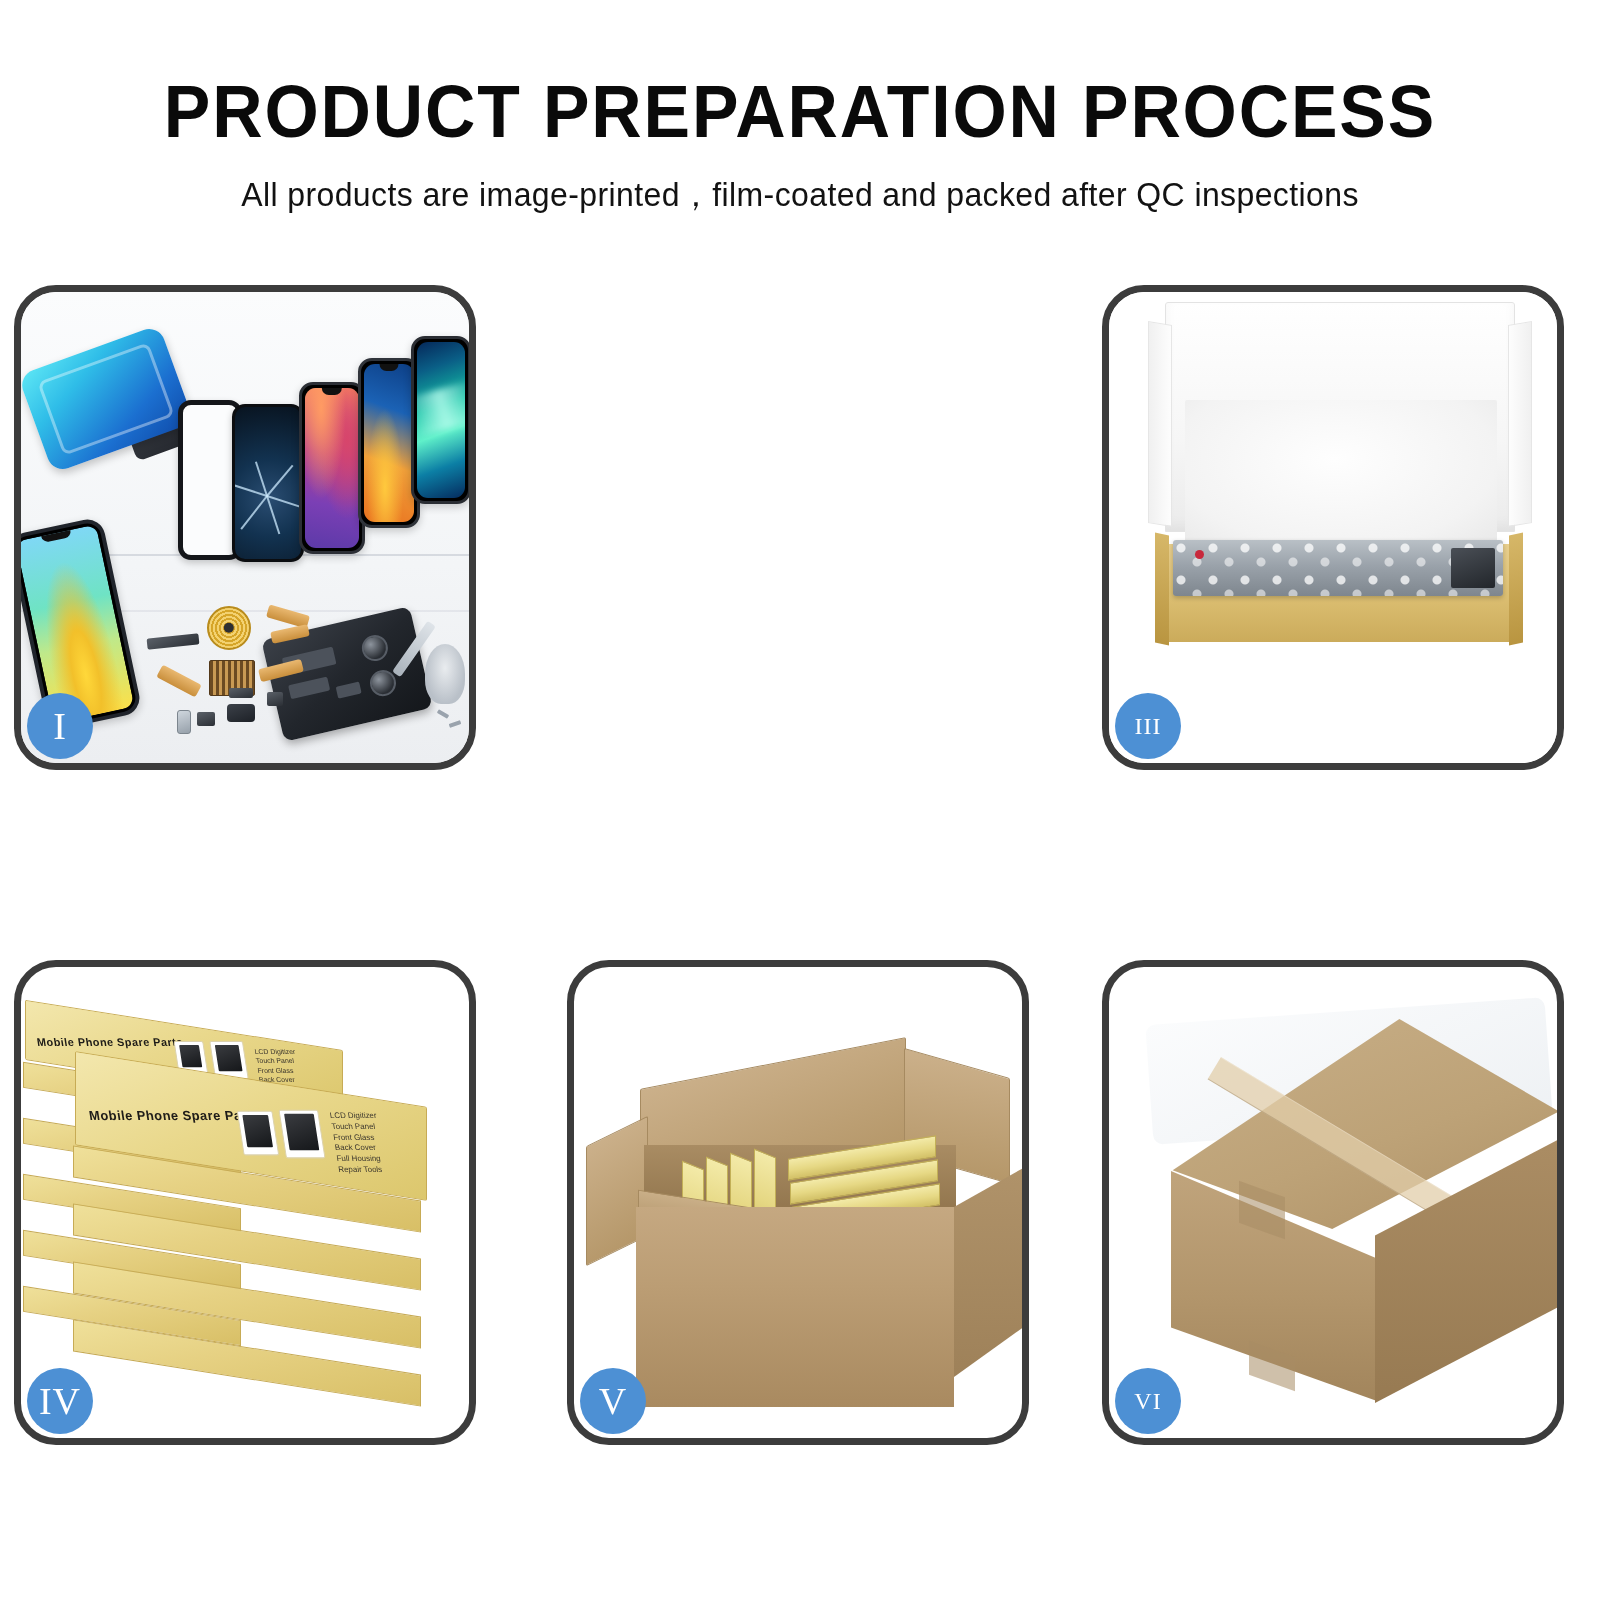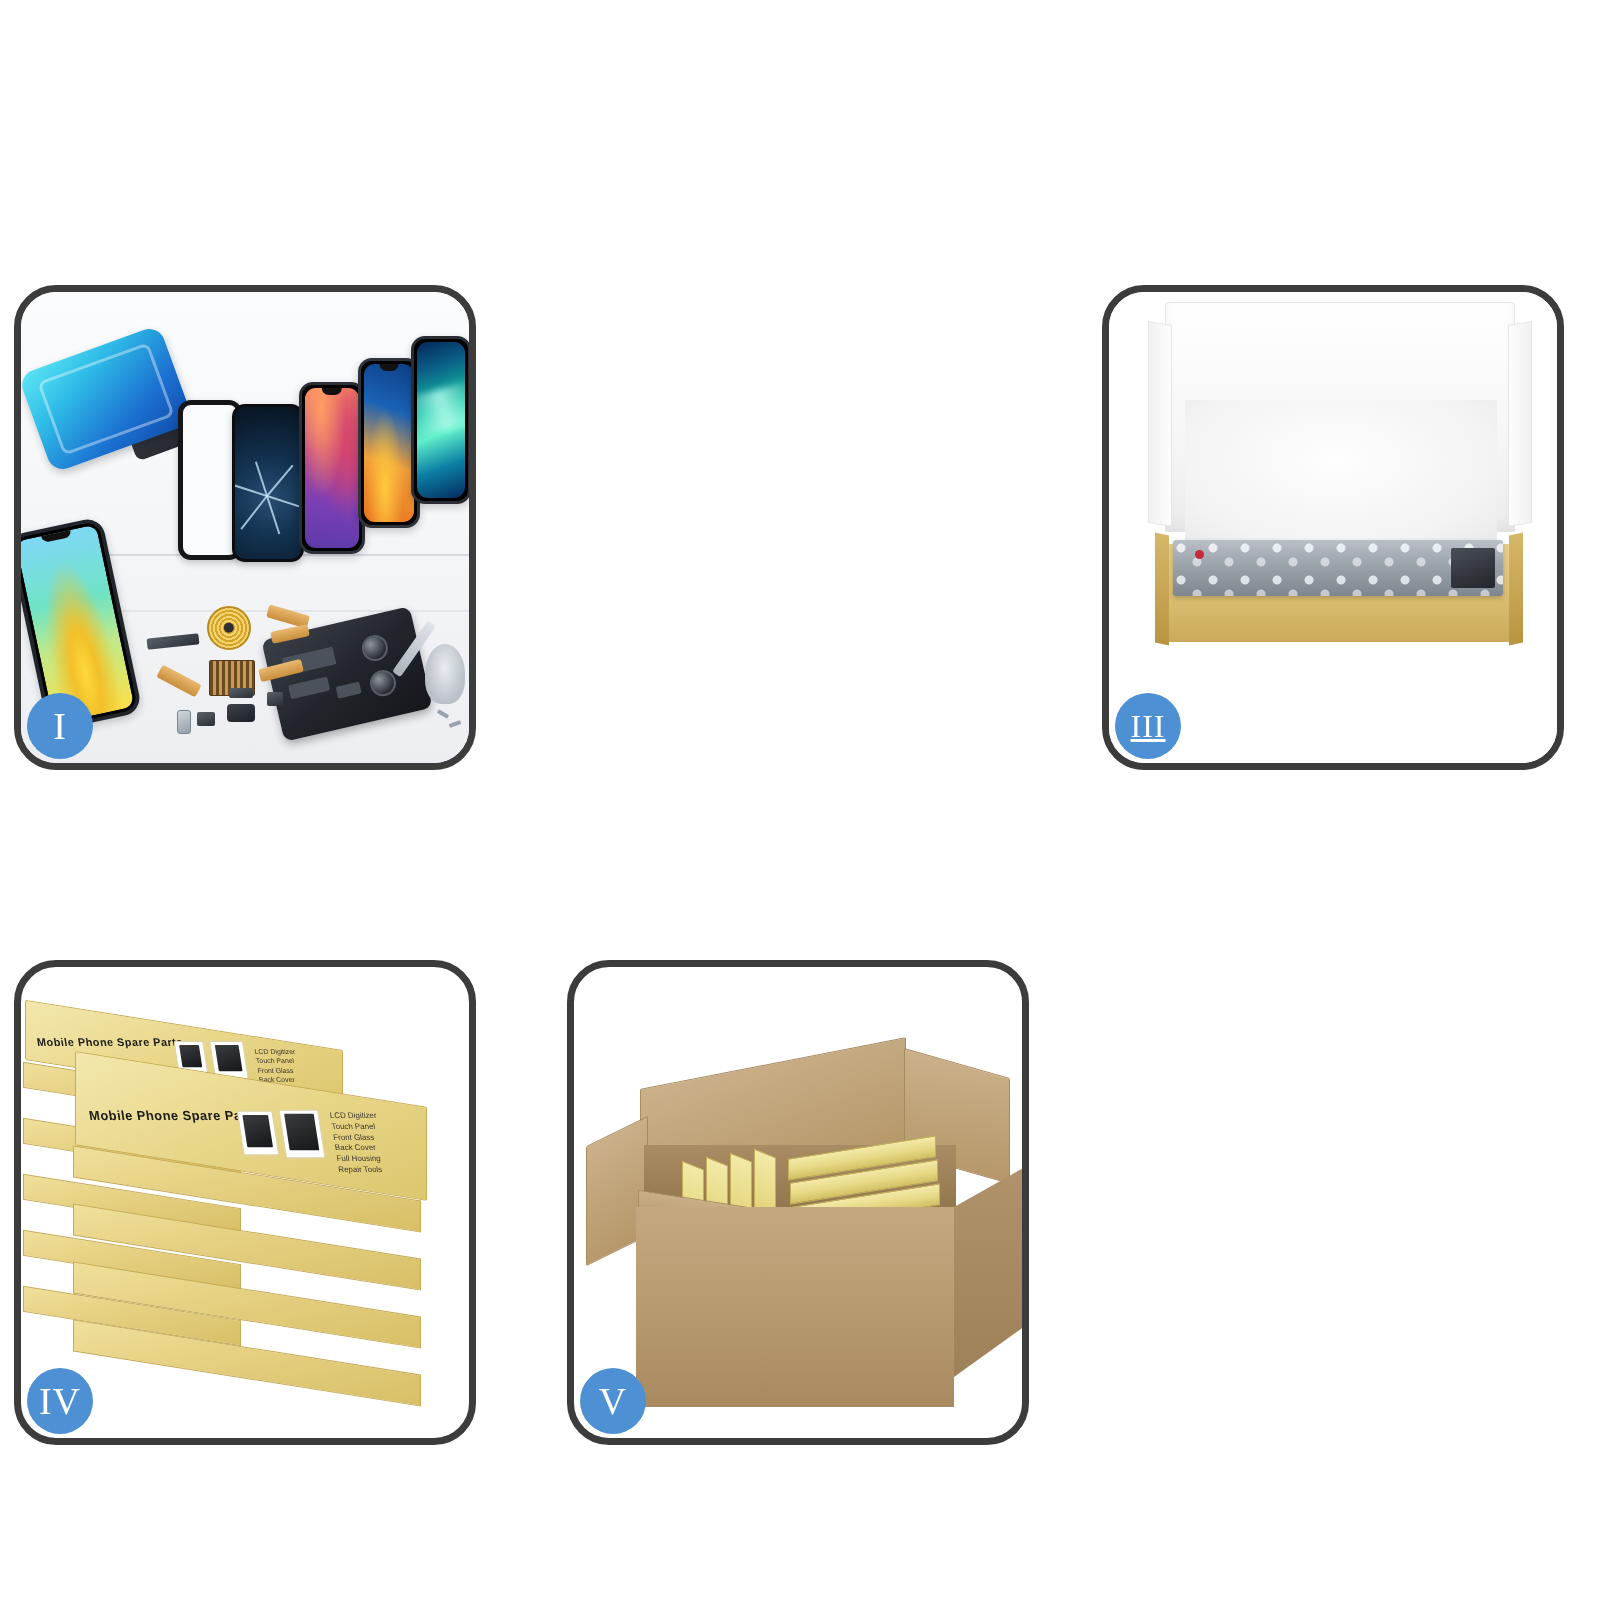--- a/index.html
+++ b/index.html
@@ -91,21 +91,21 @@
     border-radius: 50%;
     background: #4d90d4;
     color: #ffffff;
     font-family: "Liberation Serif", serif;
     font-size: 38px;
     line-height: 66px;
     text-align: center;
     letter-spacing: 1px;
     z-index: 40;
   }
-  .badge.wide { font-size: 32px; text-decoration: underline; }
+  .badge.wide { font-size: 24px; }
 
   
   .bg-soft {
     position: absolute; inset: 0;
     background:
       linear-gradient(180deg, #fbfcfd 0%, #f3f5f7 58%, #eceef1 100%);
   }
   .shelf-line {
     position: absolute;
     left: 0; right: 0;
@@ -568,20 +568,24 @@
     position:absolute;
     background: linear-gradient(160deg,#fbfcfd,#eef1f4);
     border-radius:10px;
   }
 </style>
 </head>
 <body>
 
 <div class="page">
 
+  <div class="header">
+    <div class="main-title">PRODUCT PREPARATION PROCESS</div>
+    <div class="sub-title">All products are image-printed，film-coated and packed after QC inspections</div>
+  </div>
 
   <div class="grid">
 
     <div class="panel p1">
       <div class="photo">
         <div class="bg-soft"></div>
         <div class="shelf-line" style="top:262px;"></div>
         <div class="shelf-line" style="top:318px; opacity:.5;"></div>
 
         <div class="adhesive-back"></div>
@@ -744,15 +748,32 @@
         <div class="gold-bundle" style="left:220px; top:252px; width:148px; height:22px; transform: skewY(-9deg);"></div>
 
         <div class="flap" style="left:64px; top:248px; width:320px; height:36px; transform: skewY(9deg); background:linear-gradient(180deg,#c9ae87,#b3966b);"></div>
 
         <div class="carton-body"></div>
         <div class="carton-side"></div>
       </div>
       <div class="badge">V</div>
     </div>
 
+    <div class="panel p6">
+      <div class="photo">
+        <div class="sheet-behind" style="left:40px; top:44px; width:400px; height:120px; transform: rotate(-4deg);"></div>
+
+        <div class="sealed-top" style="left:30px; top:52px; width:420px; height:210px; clip-path: polygon(8% 72%, 62% 0%, 100% 44%, 46% 100%);"></div>
+
+        <div class="tape" style="left:112px; top:90px; width:300px; height:26px; transform: rotate(31deg); transform-origin: 0 0;"></div>
+
+        <div class="sealed-front" style="left:62px; top:204px; width:206px; height:230px; clip-path: polygon(0 0, 100% 38%, 100% 100%, 0 68%);"></div>
+
+        <div class="sealed-side" style="left:266px; top:166px; width:196px; height:270px; clip-path: polygon(0 38%, 100% 0, 100% 62%, 0 100%);"></div>
+
+        <div class="tape-tab" style="left:130px; top:222px; width:46px; height:42px; transform: skewY(20deg);"></div>
+        <div class="tape-tab" style="left:140px; top:382px; width:46px; height:34px; transform: skewY(20deg);"></div>
+      </div>
+      <div class="badge wide">VI</div>
+    </div>
 
   </div>
 </div>
 
 </body></html>

